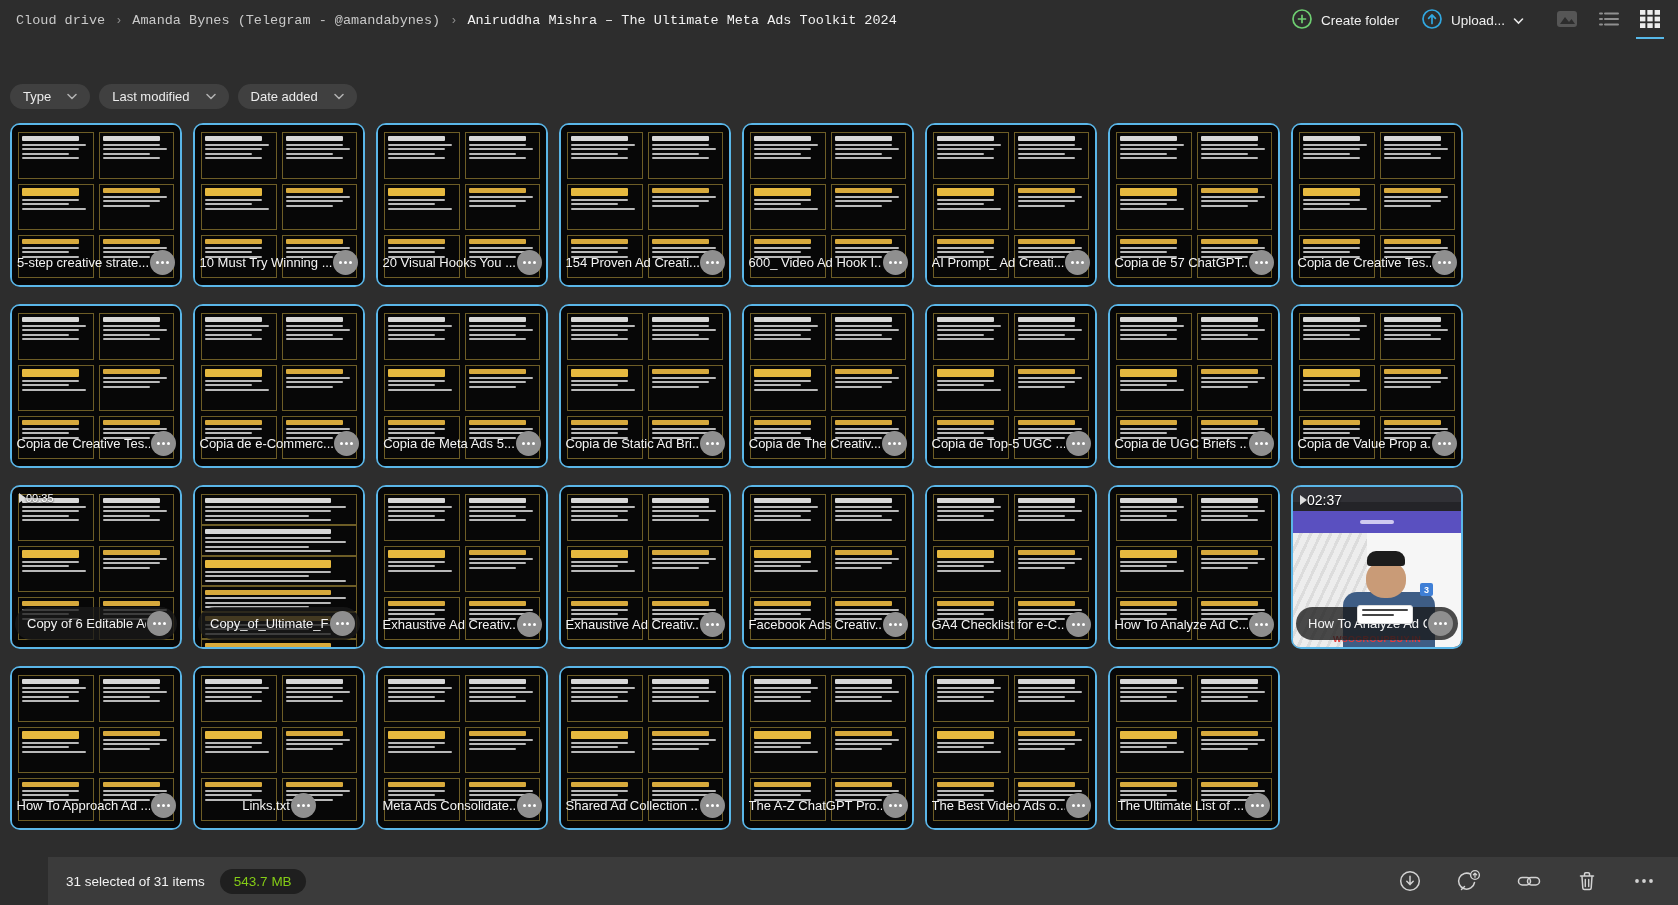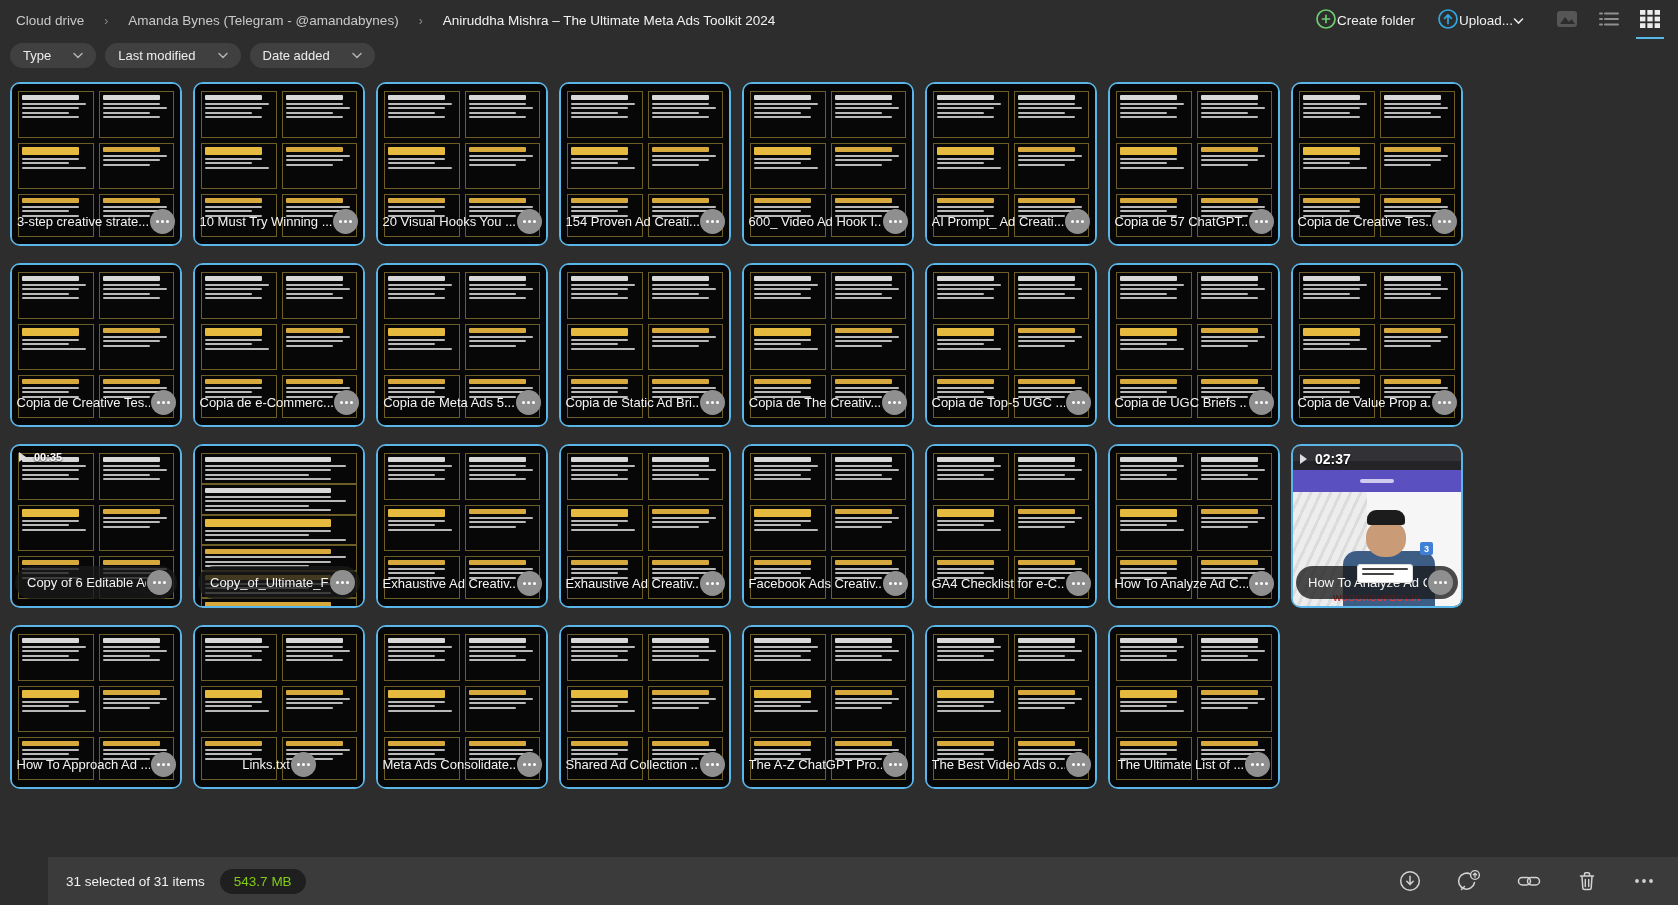--- a/index.html
+++ b/index.html
@@ -3,33 +3,33 @@
 <meta charset="utf-8">
 <style>
   * { margin:0; padding:0; box-sizing:border-box; }
   html,body { background:#222; }
   .page {
     position:relative; width:1678px; height:905px; overflow:hidden;
     background:#2d2d2d; font-family:"Liberation Sans", sans-serif; color:#e8e8e8;
   }
   
   .topbar { height:40px; display:flex; align-items:center; justify-content:space-between; padding:0 16px 0 16px; }
-  .breadcrumb { display:flex; align-items:flex-end; gap:20px; font-size:13.5px; }
+  .breadcrumb { display:flex; align-items:flex-end; gap:10px; font-size:13.5px;font-family:Liberation Mono, monospace; }
   .crumb { color:#c9c9c9; cursor:pointer; white-space:nowrap; }
   .crumb.current { color:#f2f2f2; }
   .crumb-sep { color:#8d8d8d; font-size:12px; }
   .top-actions { display:flex; align-items:center; gap:22px; }
-  .action-btn { display:flex; align-items:center; font-size:13.5px; color:#f0f0f0; cursor:pointer;text-align:right; }
+  .action-btn { display:flex; align-items:center; gap:8px; font-size:13.5px; color:#f0f0f0; cursor:pointer;text-align:right; }
   .view-toggles { display:flex; align-items:center; gap:16px; margin-left:8px; }
   .view-btn { position:relative; padding:4px 2px 7px; cursor:pointer; display:flex; }
   .view-btn.active::after { content:""; position:absolute; left:-2px; right:-2px; bottom:-4px; height:2px; background:#57b8e8; }
   
   .filters { display:flex; gap:9px; padding:3px 0 10px 10px; }
-  .filter-pill { display:flex; align-items:center; gap:22px; background:#404040; border-radius:14px;
-    padding:5px 13px; font-size:13px; color:#ececec; cursor:pointer; }
+  .filter-pill { display:flex; align-items:center; gap:16px; background:#404040; border-radius:14px;
+    padding:5px 13px; font-size:13px; color:#ececec; cursor:pointer;margin-top:41px; }
   .filter-pill svg { opacity:.8; }
   
   .grid { margin:4px 0 0 10px; display:grid; grid-template-columns:repeat(8,172px); grid-auto-rows:164px; gap:17px 11px; width:1455px; }
   .card { position:relative; background:#262626; border:2px solid #5ab6e8; border-radius:10px; cursor:pointer; }
   .icon-wrap { position:absolute; top:30px; left:0; right:0; display:none; justify-content:center; }
   .card.type-code .icon-wrap.ic-code,
   .card.type-excel .icon-wrap.ic-excel,
   .card.type-word .icon-wrap.ic-word,
   .card.type-text .icon-wrap.ic-text { display:flex; }
   .sheet { width:60px; height:72px; background:#f3f8fb; border-radius:6px; position:relative;
@@ -54,22 +54,22 @@
   .menu-dot { flex:none; width:25px; height:25px; border-radius:50%; background:#8f8f8f; margin-left:1px;
     display:flex; align-items:center; justify-content:center; gap:2px; cursor:pointer; }
   .menu-dot i { width:3px; height:3px; border-radius:50%; background:#fff; }
   .card.media .name-row { left:50%; right:auto; transform:translateX(-50%); bottom:7px;
     background:rgba(25,25,25,.78); border-radius:17px; padding:4px 5px 4px 12px; max-width:162px; }
   
   .thumb { position:absolute; inset:0; border-radius:7px; overflow:hidden; display:none; }
   .card.type-video-pillow .thumb.pillow,
   .card.type-image-deck .thumb.deck,
   .card.type-video-analyze .thumb.analyze { display:block; }
-  .duration { position:absolute; top:5px; left:7px; z-index:3; display:none; align-items:center; gap:8px;
-    color:#fff; font-weight:bold; text-shadow:0 1px 2px rgba(0,0,0,.9); }
+  .duration { position:absolute; top:5px; left:7px; z-index:3; display:none; align-items:center; gap:0;
+    color:#fff; font-weight:normal; text-shadow:0 1px 2px rgba(0,0,0,.9); }
   .card.type-video-pillow .duration { display:flex; font-size:11px; }
   .card.type-video-analyze .duration { display:flex; font-size:14px; }
   .play-tri { width:0; height:0; border-left:7px solid #ddd; border-top:5px solid transparent; border-bottom:5px solid transparent; }
   
   .thumb.pillow { background:linear-gradient(175deg,#ece7ee 0%,#e3e4ed 35%,#ccd7e8 70%,#c3cfe3 100%); }
   .pillow-strip1 { margin-top:16px; background:#161616; color:#fff; font-size:9.5px; font-weight:bold;
     text-align:center; padding:3px 1px; letter-spacing:.2px; white-space:nowrap; }
   .pillow-strip2 { background:#fbfbfb; color:#2a2a2a; font-size:14.5px; font-weight:bold; text-align:center; padding:3px 1px; }
   .plant { position:absolute; top:62px; right:44px; width:30px; height:34px; border-radius:45%;
     background:radial-gradient(circle at 50% 40%, #52705a, #3c5244); }
@@ -263,21 +263,21 @@
           </div>
       <div class="deck-block">
             <span class="hdr"></span>
             <span class="ln l"></span>
             <span class="ln m"></span>
             <span class="ln s"></span>
           </div>
     </div>
 
     <div class="name-row">
-      <span class="file-name">3-step creative strate...</span>
+      <span class="file-name">5-step creative strate...</span>
       <span class="menu-dot">
             <i></i>
             <i></i>
             <i></i>
           </span>
     </div>
   </div>
       <div class="card type-code">
 
     <div class="icon-wrap ic-code">

